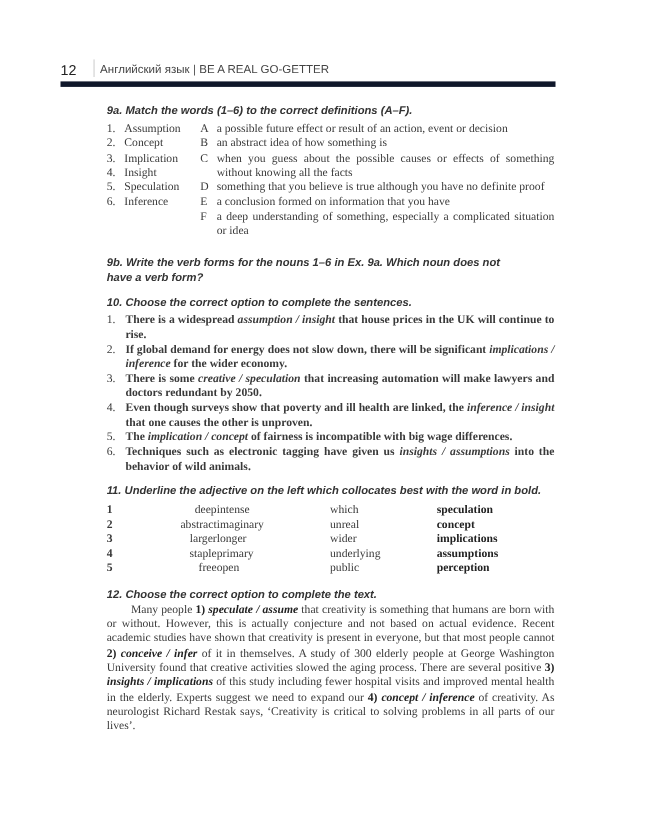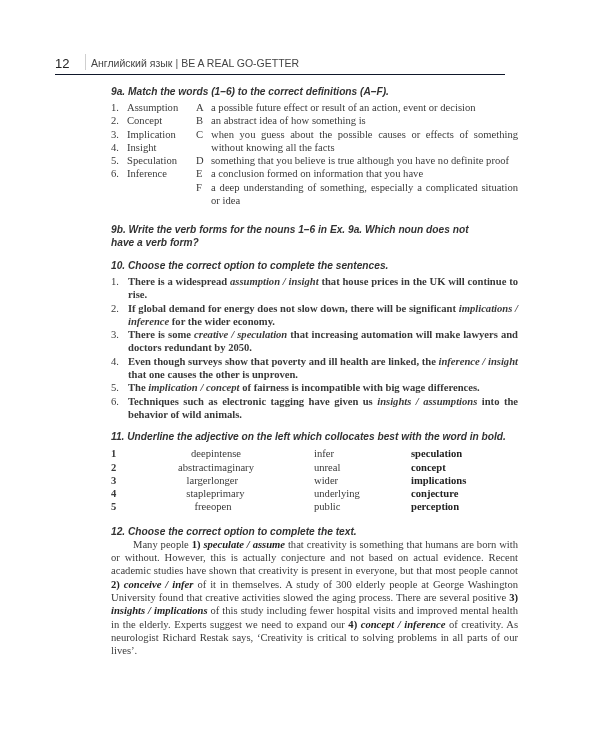--- a/index.html
+++ b/index.html
@@ -3,38 +3,38 @@
   <meta charset="utf-8">
   <style>
     html, body { margin: 0; padding: 0; background: #ffffff; }
     body {
       width: 600px; height: 750px; position: relative; overflow: hidden;
       color: #2a2a2a;
       font-family: "Liberation Serif", "DejaVu Serif", serif;
     }
     .header {
       position: absolute; left: 55px; top: 50px; width: 450px; height: 24px;
-      border-bottom: 1px solid #0f172a;
+      border-bottom: 5px solid #0f172a;
       text-decoration: underline;
     }
     .page-num {
       position: absolute; left: 0; top: 6px;
       font-family: "Liberation Sans", sans-serif; font-size: 13px; color: #222;
     }
     .header-sep {
       position: absolute; left: 30px; top: 4px; width: 1px; height: 16px; background: #cfcfcf;
     }
     .header-title {
       position: absolute; left: 36px; top: 7px;
       font-family: "Liberation Sans", sans-serif; font-size: 10.5px; color: #444;
       white-space: nowrap;
     }
     .header-title .bar { color: #555; margin: 0 3px; }
 
-    .content { position: absolute; left: 97px; top: 85px; width: 407px; margin-left: 14px; }
+    .content { position: absolute; left: 97px; top: 95px; width: 407px; }
     .instr {
       font-family: "Liberation Sans", sans-serif; font-style: italic; font-weight: bold;
       font-size: 10.2px; color: #333; line-height: 13px; margin: 0;
     }
     .body-text { font-size: 10.6px; line-height: 13.3px; color: #3a3a3a; }
 
     
     .ex9a { position: relative; height: 120px; margin-top: 3px; }
     .words { position: absolute; left: 0; top: 0; width: 90px; }
     .words .row { display: flex; height: 13.3px; }
@@ -164,21 +164,21 @@
         <span class="txt"><span>Techniques such as electronic tagging have given us </span><span class="opt">insights / assumptions</span><span> into the behavior of wild animals.</span></span>
       </div>
   </div>
 
   <p class="instr" style="margin-top:9px;">11. Underline the adjective on the left which collocates best with the word in bold.</p>
   <div class="table11 body-text">
     <div class="row">
         <span class="n">1</span>
         <span class="c1">deep</span>
         <span class="c2">intense</span>
-        <span class="c3">infer</span>
+        <span class="c3">which</span>
         <span class="c4">speculation</span>
       </div>
     <div class="row">
         <span class="n">2</span>
         <span class="c1">abstract</span>
         <span class="c2">imaginary</span>
         <span class="c3">unreal</span>
         <span class="c4">concept</span>
       </div>
     <div class="row">
@@ -186,21 +186,21 @@
         <span class="c1">larger</span>
         <span class="c2">longer</span>
         <span class="c3">wider</span>
         <span class="c4">implications</span>
       </div>
     <div class="row">
         <span class="n">4</span>
         <span class="c1">staple</span>
         <span class="c2">primary</span>
         <span class="c3">underlying</span>
-        <span class="c4">conjecture</span>
+        <span class="c4">assumptions</span>
       </div>
     <div class="row">
         <span class="n">5</span>
         <span class="c1">free</span>
         <span class="c2">open</span>
         <span class="c3">public</span>
         <span class="c4">perception</span>
       </div>
   </div>
 

